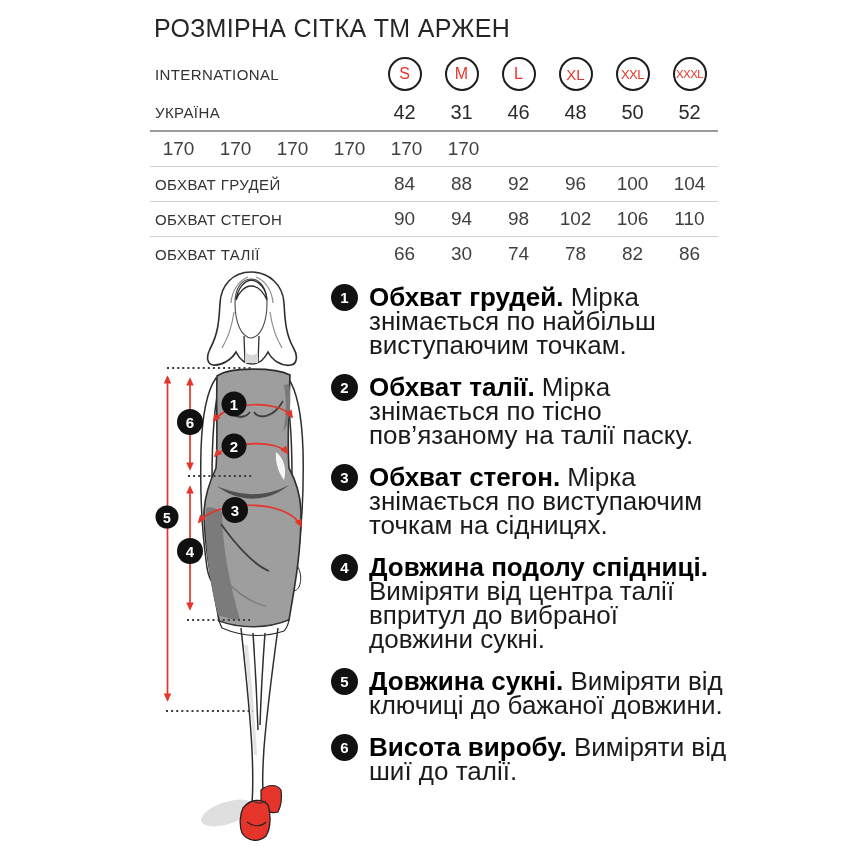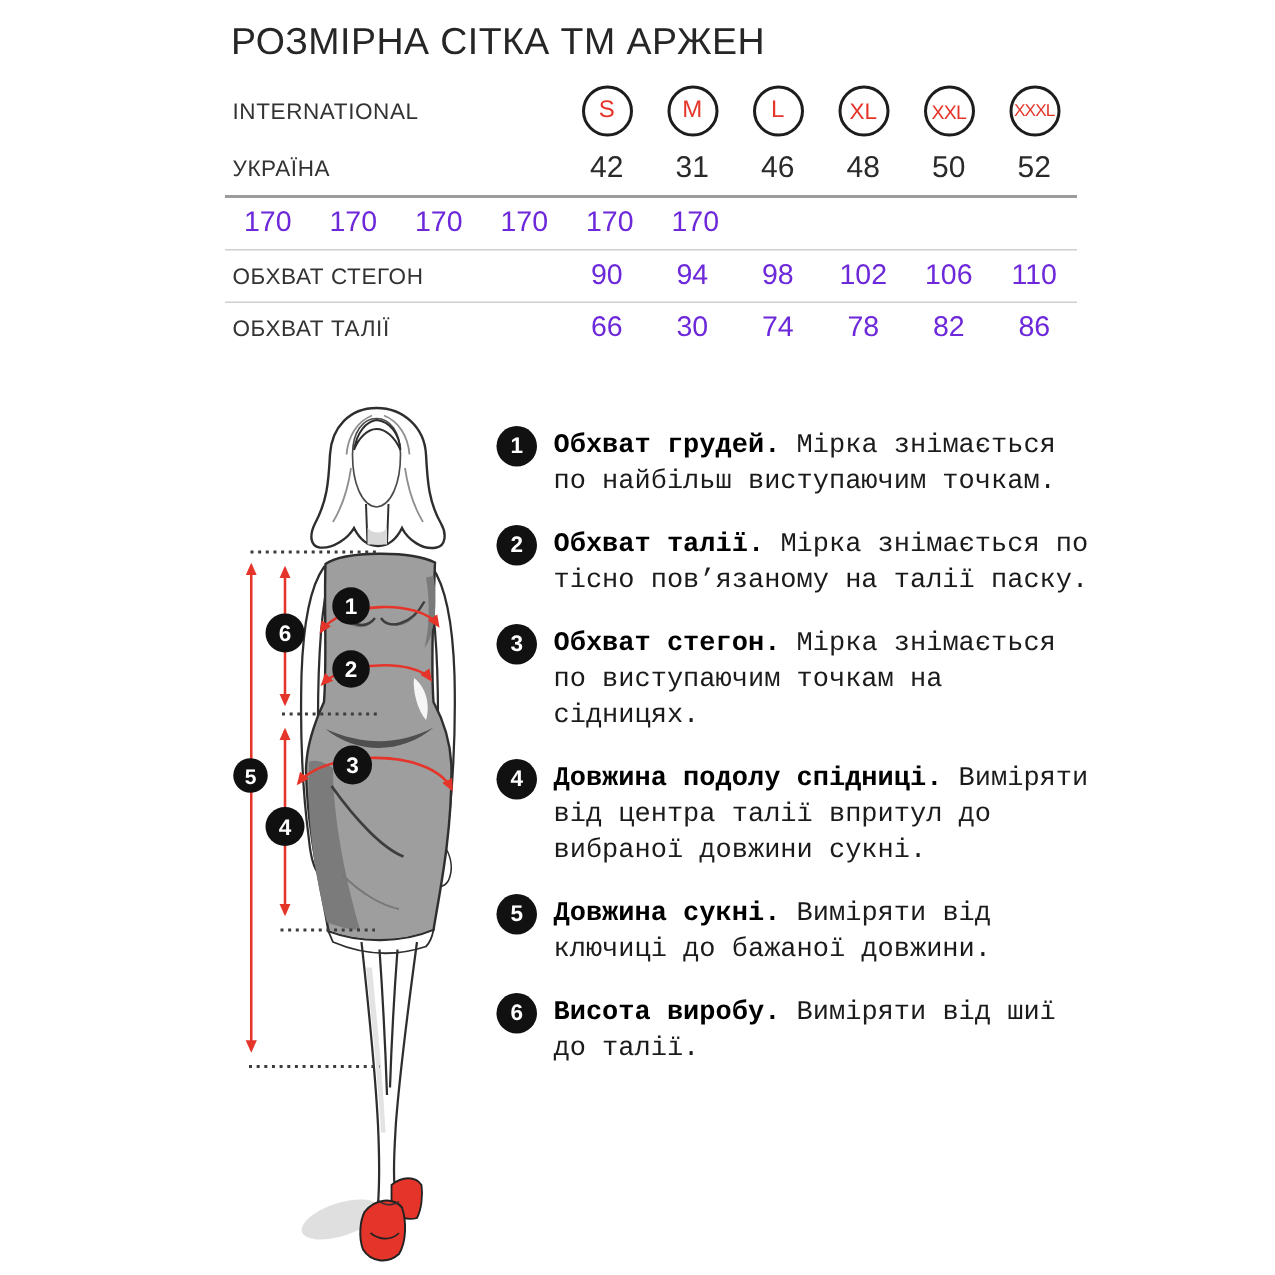--- a/index.html
+++ b/index.html
@@ -14,39 +14,39 @@
   }
   
   .size-table{position:absolute;left:150px;top:54px;width:568px;}
   .trow{display:flex;align-items:center;}
   .trow-int{height:40px;}
   .trow-ua{height:36px;border-bottom:2px solid #9b9b9b;}
   .trow-data{height:34px;}
   .trow-data + .trow-data{border-top:1px solid #cfcfcf;}
   .tlabel{flex:1;font-size:15px;color:#333;letter-spacing:.4px;padding-left:5px;}
   .tcell{width:57px;flex:none;display:flex;justify-content:center;align-items:center;}
-  .tval{font-size:19px;color:#6d28d9;}
+  .tval{font-size:19px;color:#404040;}
   .trow-ua .tval{font-size:20px;color:#2a2a2a;}
   .size-circle{
     width:34px;height:34px;box-sizing:border-box;border:2px solid #1d1d1d;border-radius:50%;
     display:flex;align-items:center;justify-content:center;
     color:var(--red);font-size:16px;white-space:nowrap;
   }
   .tcell:nth-child(5) .size-circle{font-size:15px;}
   .tcell:nth-child(6) .size-circle{font-size:13px;letter-spacing:-.5px;}
   .tcell:nth-child(7) .size-circle{font-size:11.5px;letter-spacing:-.6px;}
   
   .instructions{position:absolute;left:331px;top:285px;width:396px;}
   .ins-item{display:flex;align-items:flex-start;margin-bottom:18px;}
   .ins-badge{
     width:27px;height:27px;border-radius:50%;background:#111;color:#fff;
     font-size:15px;font-weight:bold;line-height:27px;text-align:center;
     flex:none;margin-right:11px;margin-top:-1px;
   }
-  .ins-text{font-size:18px;line-height:24px;color:#1b1b1b;font-family:Liberation Mono, monospace;}
+  .ins-text{font-size:26px;line-height:24px;color:#1b1b1b;}
   .ins-text b{color:#000;}
   
   .figure-wrap{position:absolute;left:140px;top:266px;width:200px;height:584px;}
   svg text.mnum{font-family:"Liberation Sans",sans-serif;font-weight:bold;fill:#fff;}
 </style>
 </head>
 <body>
 
 <div class="page-title">РОЗМІРНА СІТКА ТМ АРЖЕН</div>
 
@@ -104,20 +104,41 @@
         <span class="tval">170</span>
       </div>
     <div class="tcell">
         <span class="tval">170</span>
       </div>
     <div class="tcell">
         <span class="tval">170</span>
       </div>
     <div class="tcell">
         <span class="tval">170</span>
+      </div>
+  </div>
+  <div class="trow trow-data">
+    <div class="tlabel">ОБХВАТ ГРУДЕЙ</div>
+    <div class="tcell">
+        <span class="tval">84</span>
+      </div>
+    <div class="tcell">
+        <span class="tval">88</span>
+      </div>
+    <div class="tcell">
+        <span class="tval">92</span>
+      </div>
+    <div class="tcell">
+        <span class="tval">96</span>
+      </div>
+    <div class="tcell">
+        <span class="tval">100</span>
+      </div>
+    <div class="tcell">
+        <span class="tval">104</span>
       </div>
   </div>
   <div class="trow trow-data">
     <div class="tlabel">ОБХВАТ СТЕГОН</div>
     <div class="tcell">
         <span class="tval">90</span>
       </div>
     <div class="tcell">
         <span class="tval">94</span>
       </div>

